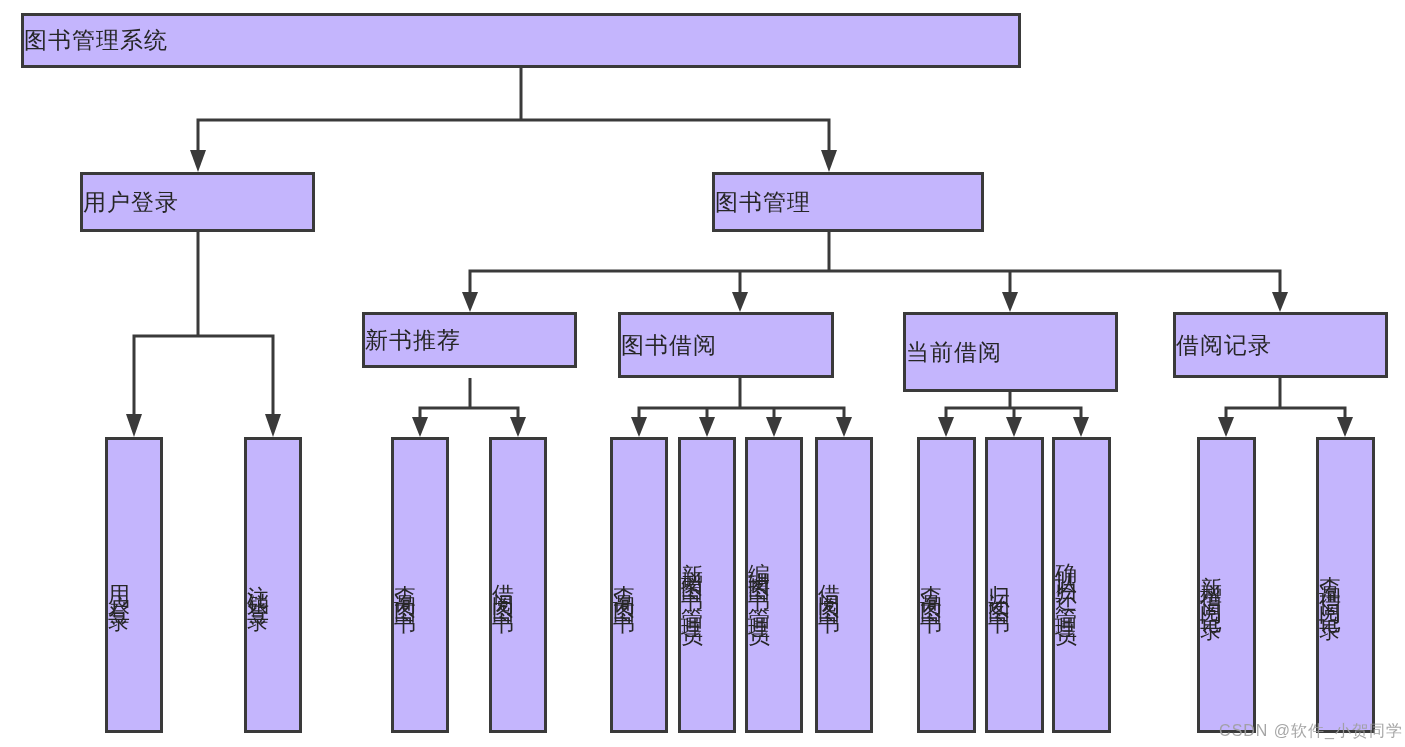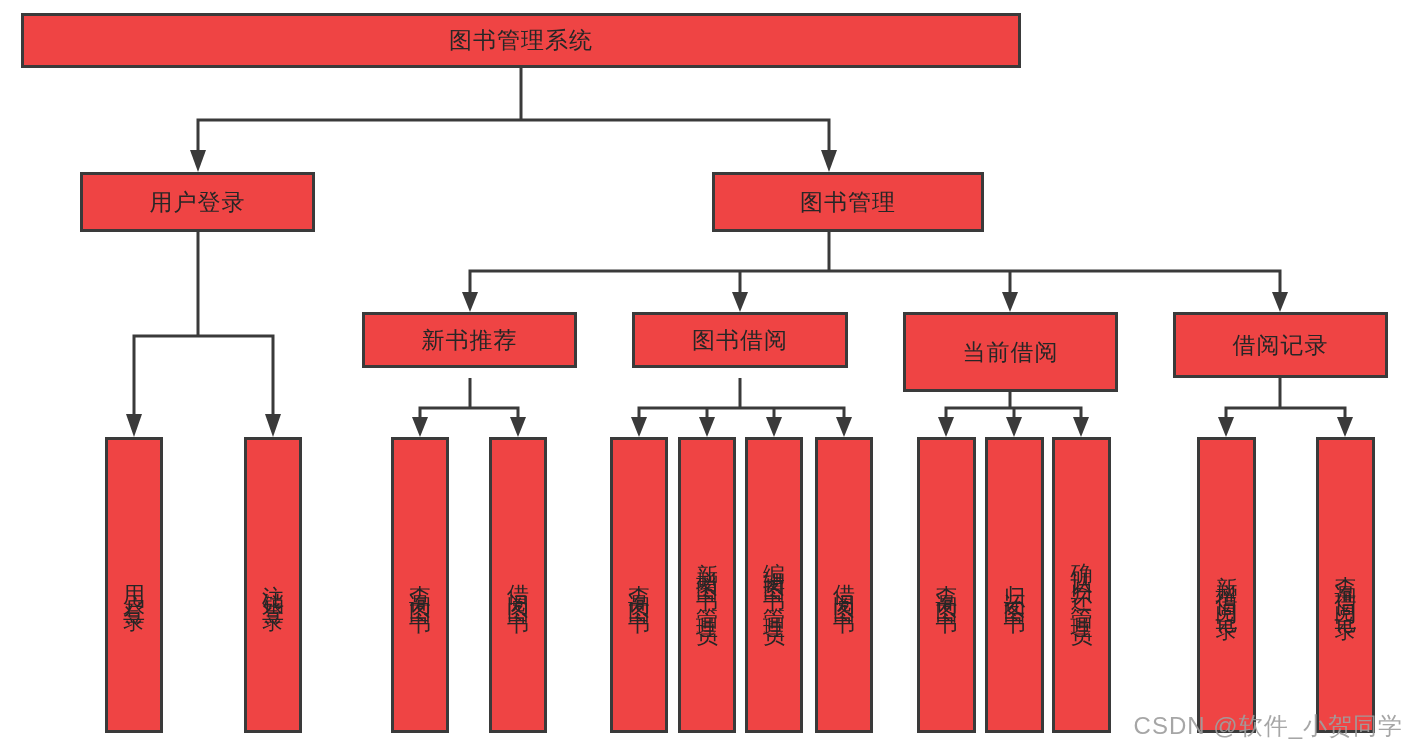--- a/index.html
+++ b/index.html
@@ -9,26 +9,26 @@
     overflow:hidden;
     font-family:"Liberation Sans","DejaVu Sans",sans-serif;
     color:#262626;
   }
   #connectors{
     position:absolute;left:0;top:0;width:1405px;height:747px;
     z-index:1;
   }
   .box{
     position:absolute;
-    background:#ef4444;
+    background:#c4b5fd;
     border:3px solid #3a3a3a;
     box-sizing:border-box;
     display:flex;
     align-items:center;
-    justify-content:center;
+    justify-content:flex-start;
     z-index:2;
   }
   .box.h .lbl{
     font-size:23px;
     letter-spacing:1px;
     white-space:nowrap;
     color:#262626;
   }
   .box.v{
     top:437px;
@@ -39,21 +39,21 @@
     text-orientation:mixed;
     font-size:22px;
     letter-spacing:9px;
     line-height:1;
     color:#262626;
   }
   #watermark{
     position:absolute;
     right:2px;
     bottom:5px;
-    font-size:24px;
+    font-size:16px;
     color:rgba(158,158,158,0.92);
     letter-spacing:1px;
     white-space:nowrap;
     z-index:3;
   }
 </style>
 </head>
 <body>
 
 <svg id="connectors" viewBox="0 0 1405 747" xmlns="http://www.w3.org/2000/svg">
@@ -122,21 +122,21 @@
 <div class="box h" style="left:80px;top:172px;width:235px;height:60px">
   <span class="lbl">用户登录</span>
 </div>
 <div class="box h" style="left:712px;top:172px;width:272px;height:60px">
   <span class="lbl">图书管理</span>
 </div>
 
 <div class="box h" style="left:362px;top:312px;width:215px;height:56px">
   <span class="lbl">新书推荐</span>
 </div>
-<div class="box h" style="left:632px;top:312px;width:216px;height:56px">
+<div class="box h" style="left:618px;top:312px;width:216px;height:66px">
   <span class="lbl">图书借阅</span>
 </div>
 <div class="box h" style="left:903px;top:312px;width:215px;height:80px">
   <span class="lbl">当前借阅</span>
 </div>
 <div class="box h" style="left:1173px;top:312px;width:215px;height:66px">
   <span class="lbl">借阅记录</span>
 </div>
 
 <div class="box v" style="left:105px;width:58px">

